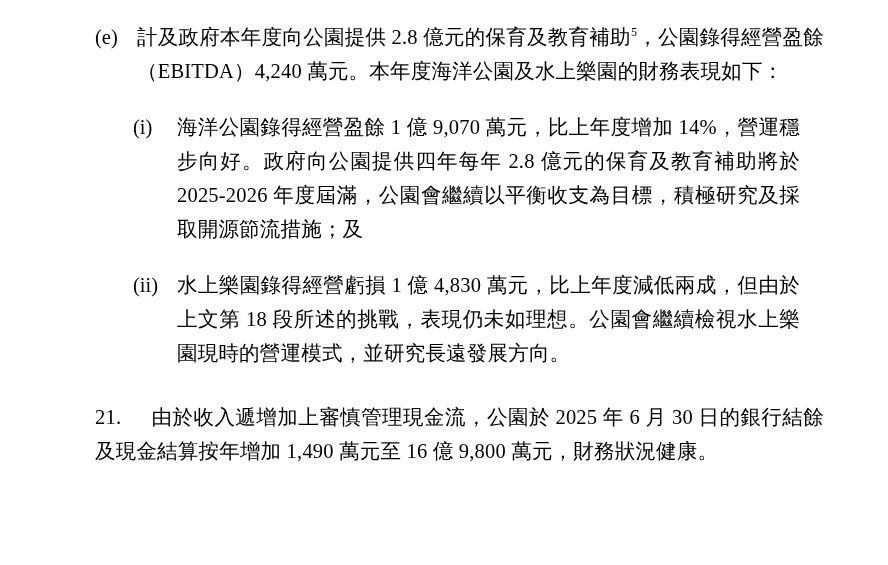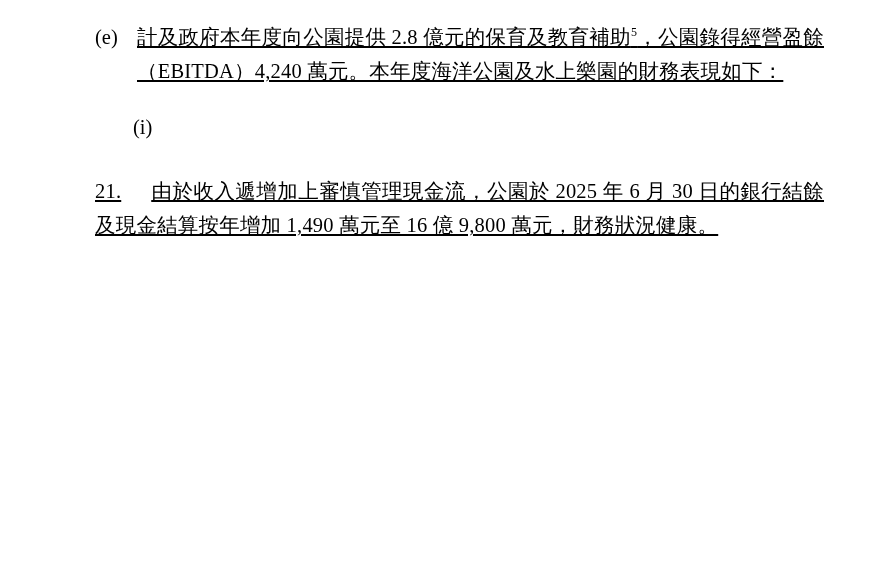--- a/index.html
+++ b/index.html
@@ -31,21 +31,20 @@
     line-height: 34px;
     white-space: nowrap;
   }
   .body-text {
     flex: 1 1 auto;
     font-size: 20.5px;
     line-height: 34px;
     text-align: justify;
     text-justify: inter-character;
     letter-spacing: 0.2px;
-    text-decoration: underline;
   }
   
   .block-e { margin-top: 2px; }
   .block-e .marker { width: 42px; }
   .block-e .body-text { padding-right: 2px; }
 
   
   .block-roman { margin-top: 22px; padding-left: 38px; }
   .block-roman .marker { width: 44px; }
   .block-roman .body-text { padding-right: 26px; }
@@ -66,20 +65,25 @@
 
 <div class="page">
 
   <div class="block block-e">
     <div class="marker">(e)</div>
     <div class="body-text"><span>計及政府本年度向公園提供 2.8 億元的保育及教育補助</span><sup>5</sup><span>，公園錄得經營盈餘（EBITDA）4,240 萬元。本年度海洋公園及水上樂園的財務表現如下：</span></div>
   </div>
 
   <div class="block block-roman">
     <div class="marker">(i)</div>
+    <div class="body-text">海洋公園錄得經營盈餘 1 億 9,070 萬元，比上年度增加 14%，營運穩步向好。政府向公園提供四年每年 2.8 億元的保育及教育補助將於 2025-2026 年度屆滿，公園會繼續以平衡收支為目標，積極研究及採取開源節流措施；及</div>
   </div>
 
+  <div class="block block-roman">
+    <div class="marker">(ii)</div>
+    <div class="body-text">水上樂園錄得經營虧損 1 億 4,830 萬元，比上年度減低兩成，但由於上文第 18 段所述的挑戰，表現仍未如理想。公園會繼續檢視水上樂園現時的營運模式，並研究長遠發展方向。</div>
+  </div>
 
   <div class="block block-num">
     <div class="body-text"><span class="nobr">21.</span><span style="display:inline-block;width:30px"></span><span>由於收入遞增加上審慎管理現金流，公園於 2025 年 6 月 30 日的銀行結餘及現金結算按年增加 1,490 萬元至 16 億 9,800 萬元，財務狀況健康。</span></div>
   </div>
 
 </div>
 
 </body></html>

